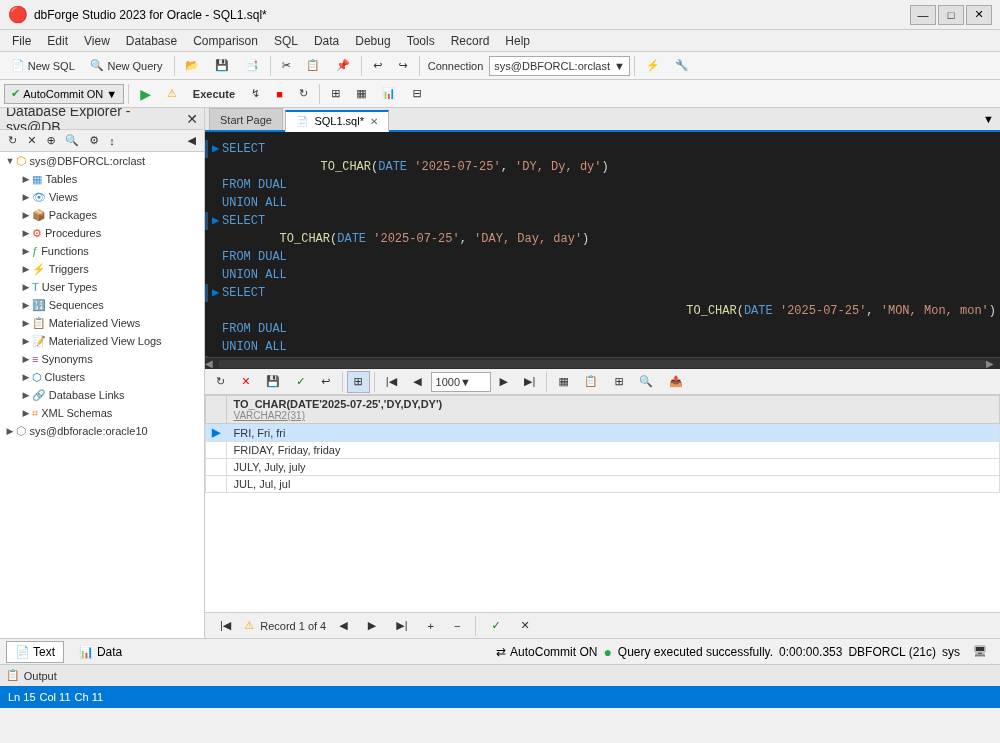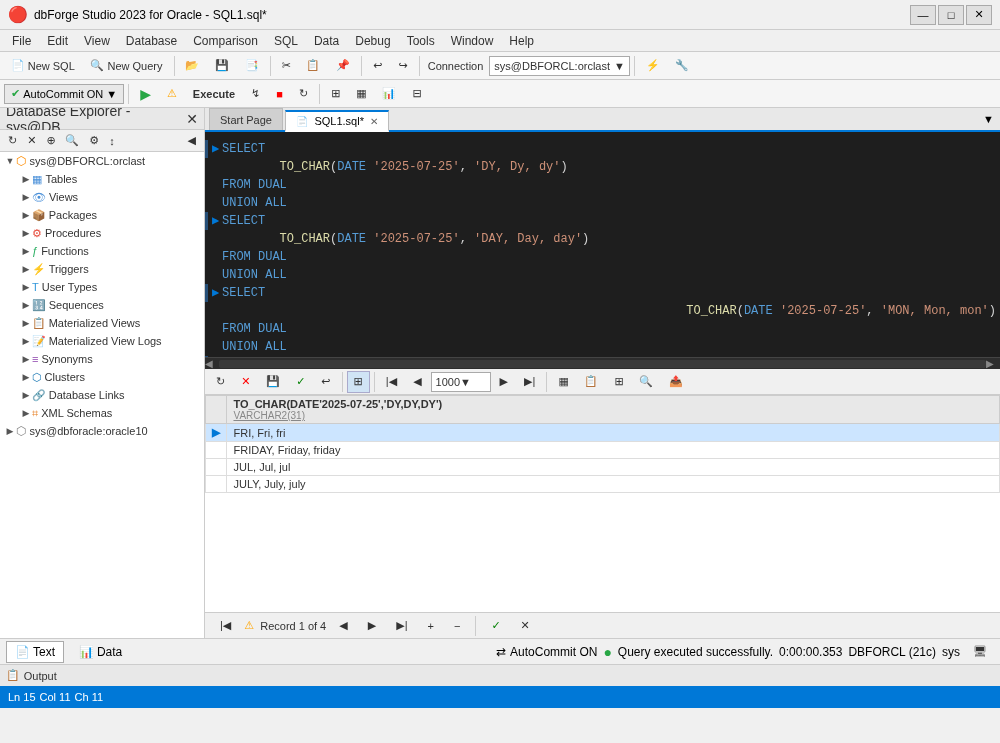--- a/index.html
+++ b/index.html
@@ -95,21 +95,21 @@
 <div id="menu-bar">
   <span class="menu-item">File</span>
   <span class="menu-item">Edit</span>
   <span class="menu-item">View</span>
   <span class="menu-item">Database</span>
   <span class="menu-item">Comparison</span>
   <span class="menu-item">SQL</span>
   <span class="menu-item">Data</span>
   <span class="menu-item">Debug</span>
   <span class="menu-item">Tools</span>
-  <span class="menu-item">Window</span>
+  <span class="menu-item">Record</span>
   <span class="menu-item">Help</span>
 </div>
 
 <div id="toolbar1">
   <button class="tb-btn">
     <span>📄</span>
     <span>New SQL</span>
   </button>
   <button class="tb-btn">
     <span>🔍</span>
@@ -312,21 +312,21 @@
 
     <div id="sql-editor" style="height:240px;background:#1e1e1e;overflow:auto;display:flex;">
       <div style="display:flex;flex-direction:column;width:100%;">
 
         <div id="sql-content" style="font-family:'Courier New',monospace;font-size:12px;line-height:18px;padding:4px 0;flex:1;">
 
         <div style="display: flex; min-height: 18px; padding: 0px 4px; border-left: 3px solid rgb(38, 79, 120);">
               <span style="width: 10px; color: rgb(0, 120, 215); font-size: 12px; flex-shrink: 0;">▶</span>
               <span style="font-family: &quot;Courier New&quot;, monospace; font-size: 12px; white-space: pre;"><span style="color: rgb(86, 156, 214);">SELECT</span></span>
             </div>
-            <div style="display: flex; min-height: 18px; padding: 0px 4px; border-left: 3px solid transparent;">
+            <div style="display: flex; min-height: 18px; padding: 0px 4px; border-left: 3px solid transparent; gap: 41px;">
               <span style="width: 10px; color: rgb(0, 120, 215); font-size: 12px; flex-shrink: 0;"></span>
               <span style="font-family: &quot;Courier New&quot;, monospace; font-size: 12px; white-space: pre;"><span style="color: rgb(212, 212, 212);">        </span><span style="color: rgb(220, 220, 170);">TO_CHAR</span><span style="color: rgb(212, 212, 212);">(</span><span style="color: rgb(86, 156, 214);">DATE</span><span style="color: rgb(212, 212, 212);"> </span><span style="color: rgb(206, 145, 120);">'2025-07-25'</span><span style="color: rgb(212, 212, 212);">, </span><span style="color: rgb(206, 145, 120);">'DY, Dy, dy'</span><span style="color: rgb(212, 212, 212);">)</span></span>
             </div>
             <div style="display: flex; min-height: 18px; padding: 0px 4px; border-left: 3px solid transparent;">
               <span style="width: 10px; color: rgb(0, 120, 215); font-size: 12px; flex-shrink: 0;"></span>
               <span style="font-family: &quot;Courier New&quot;, monospace; font-size: 12px; white-space: pre;"><span style="color: rgb(86, 156, 214);">FROM DUAL</span></span>
             </div>
             <div style="display: flex; min-height: 18px; padding: 0px 4px; border-left: 3px solid transparent;">
               <span style="width: 10px; color: rgb(0, 120, 215); font-size: 12px; flex-shrink: 0;"></span>
               <span style="font-family: &quot;Courier New&quot;, monospace; font-size: 12px; white-space: pre;"><span style="color: rgb(86, 156, 214);">UNION ALL</span></span>
@@ -418,25 +418,25 @@
         <tr style="background: rgb(204, 229, 255);">
               <td style="width: 20px; text-align: center; color: rgb(0, 120, 215); font-weight: bold;">▶</td>
               <td>FRI, Fri, fri</td>
             </tr>
             <tr>
               <td style="width: 20px; text-align: center; color: rgb(0, 120, 215); font-weight: bold;"></td>
               <td>FRIDAY, Friday, friday</td>
             </tr>
             <tr>
               <td style="width: 20px; text-align: center; color: rgb(0, 120, 215); font-weight: bold;"></td>
-              <td>JUL, Jul, jul</td>
+              <td>JULY, July, july</td>
             </tr>
             <tr>
               <td style="width: 20px; text-align: center; color: rgb(0, 120, 215); font-weight: bold;"></td>
-              <td>JULY, July, july</td>
+              <td>JUL, Jul, jul</td>
             </tr>
           </tbody>
       </table>
     </div>
 
     <div id="result-status" style="height:26px;background:#f0f0f0;border-top:1px solid #ccc;display:flex;align-items:center;padding:0 8px;font-size:11px;color:#333;gap:6px;">
       <button class="tb-btn">|◀</button>
       <span style="color:#ffa500;">⚠</span>
       <span>Record 1 of 4</span>
       <button class="tb-btn">◀</button>

